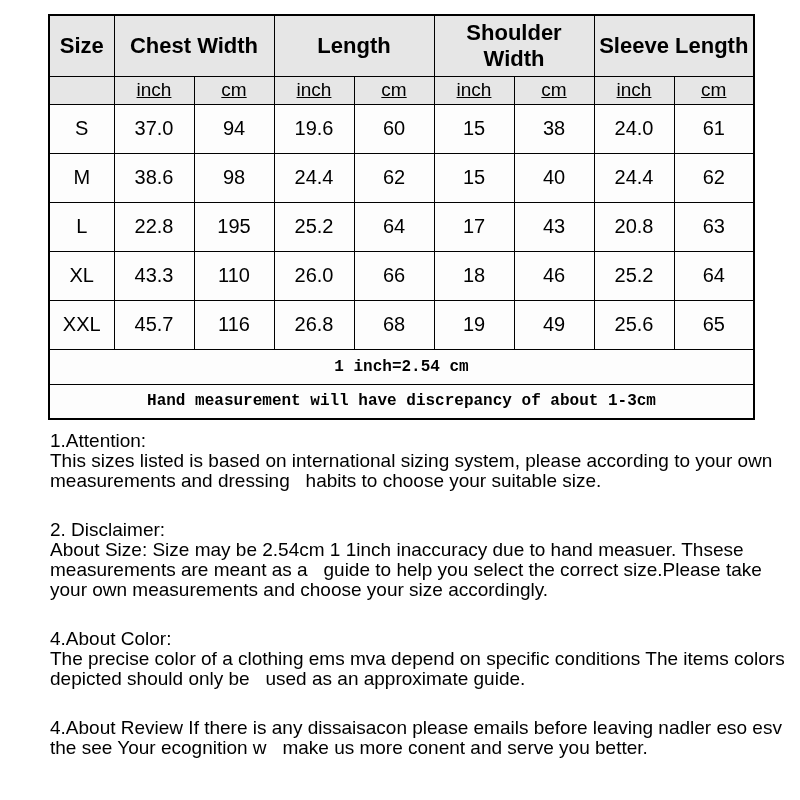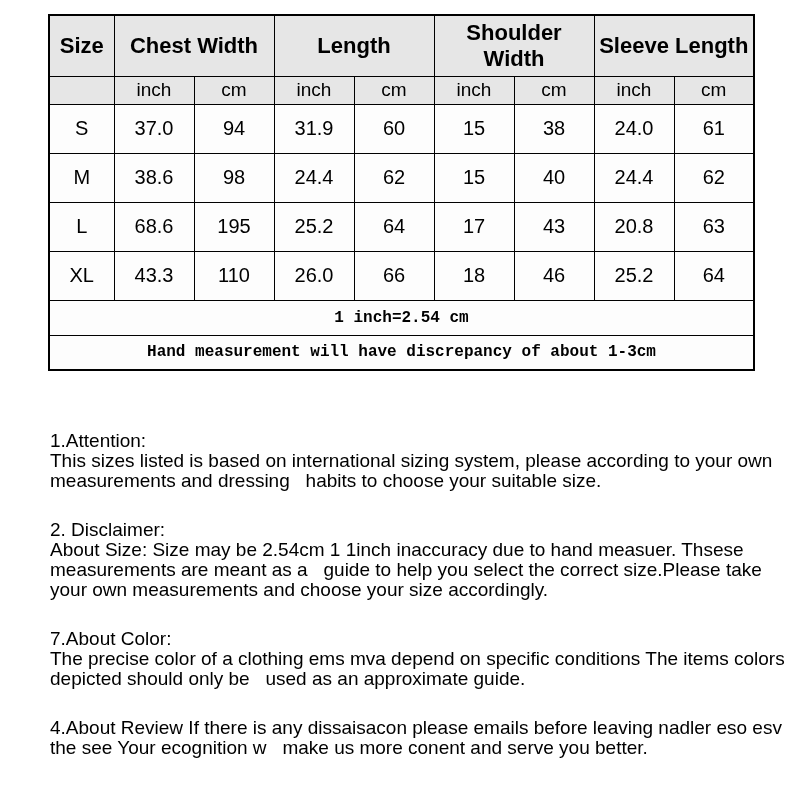--- a/index.html
+++ b/index.html
@@ -31,21 +31,21 @@
   table.size-table td, table.size-table th {
     border: 1px solid #000000;
     text-align: center;
     vertical-align: middle;
     padding: 0;
     overflow: hidden;
   }
   col.c-size { width: 65px; }
   col.c-m   { width: 80px; }
   tr.r-head  { height: 61px; }
-  tr.r-units { height: 28px; }
+  tr.r-units { height: 28px; text-decoration: underline; }
   tr.r-data  { height: 49px; }
   tr.r-foot  { height: 35px; margin-left: 6px; }
   .hd {
     background: #e6e6e6;
     font-weight: bold;
     font-size: 22px;
     line-height: 26px;
   }
   .ud {
     background: #e6e6e6;
@@ -111,73 +111,84 @@
         <td class="ud">inch</td>
         <td class="ud">cm</td>
         <td class="ud">inch</td>
         <td class="ud">cm</td>
       </tr>
 
       <tr class="r-data">
         <td class="dc">S</td>
         <td class="dc">37.0</td>
         <td class="dc">94</td>
-        <td class="dc">31.9</td>
+        <td class="dc">19.6</td>
         <td class="dc">60</td>
         <td class="dc">15</td>
         <td class="dc">38</td>
         <td class="dc">24.0</td>
         <td class="dc">61</td>
       </tr>
       <tr class="r-data">
         <td class="dc">M</td>
         <td class="dc">38.6</td>
         <td class="dc">98</td>
         <td class="dc">24.4</td>
         <td class="dc">62</td>
         <td class="dc">15</td>
         <td class="dc">40</td>
         <td class="dc">24.4</td>
         <td class="dc">62</td>
       </tr>
       <tr class="r-data">
         <td class="dc">L</td>
-        <td class="dc">68.6</td>
+        <td class="dc">22.8</td>
         <td class="dc">195</td>
         <td class="dc">25.2</td>
         <td class="dc">64</td>
         <td class="dc">17</td>
         <td class="dc">43</td>
         <td class="dc">20.8</td>
         <td class="dc">63</td>
       </tr>
       <tr class="r-data">
         <td class="dc">XL</td>
         <td class="dc">43.3</td>
         <td class="dc">110</td>
         <td class="dc">26.0</td>
         <td class="dc">66</td>
         <td class="dc">18</td>
         <td class="dc">46</td>
         <td class="dc">25.2</td>
         <td class="dc">64</td>
       </tr>
+      <tr class="r-data">
+        <td class="dc">XXL</td>
+        <td class="dc">45.7</td>
+        <td class="dc">116</td>
+        <td class="dc">26.8</td>
+        <td class="dc">68</td>
+        <td class="dc">19</td>
+        <td class="dc">49</td>
+        <td class="dc">25.6</td>
+        <td class="dc">65</td>
+      </tr>
 
       <tr class="r-foot">
         <td class="fn" colspan="9">1 inch=2.54 cm</td>
       </tr>
       <tr class="r-foot">
         <td class="fn" colspan="9">Hand measurement will have discrepancy of about 1-3cm</td>
       </tr>
     </tbody>
   </table>
 
   <div class="notes">
     <p class="note">1.Attention:
 This sizes listed is based on international sizing system, please according to your own measurements and dressing   habits to choose your suitable size.</p>
     <p class="note">2. Disclaimer:
 About Size: Size may be 2.54cm 1 1inch inaccuracy due to hand measuer. Thsese measurements are meant as a   guide to help you select the correct size.Please take your own measurements and choose your size accordingly.</p>
-    <p class="note">7.About Color:
+    <p class="note">4.About Color:
 The precise color of a clothing ems mva depend on specific conditions The items colors depicted should only be   used as an approximate guide.</p>
     <p class="note">4.About Review If there is any dissaisacon please emails before leaving nadler eso esv the see Your ecognition w   make us more conent and serve you better.</p>
   </div>
 
 </div>
 
 </body></html>

